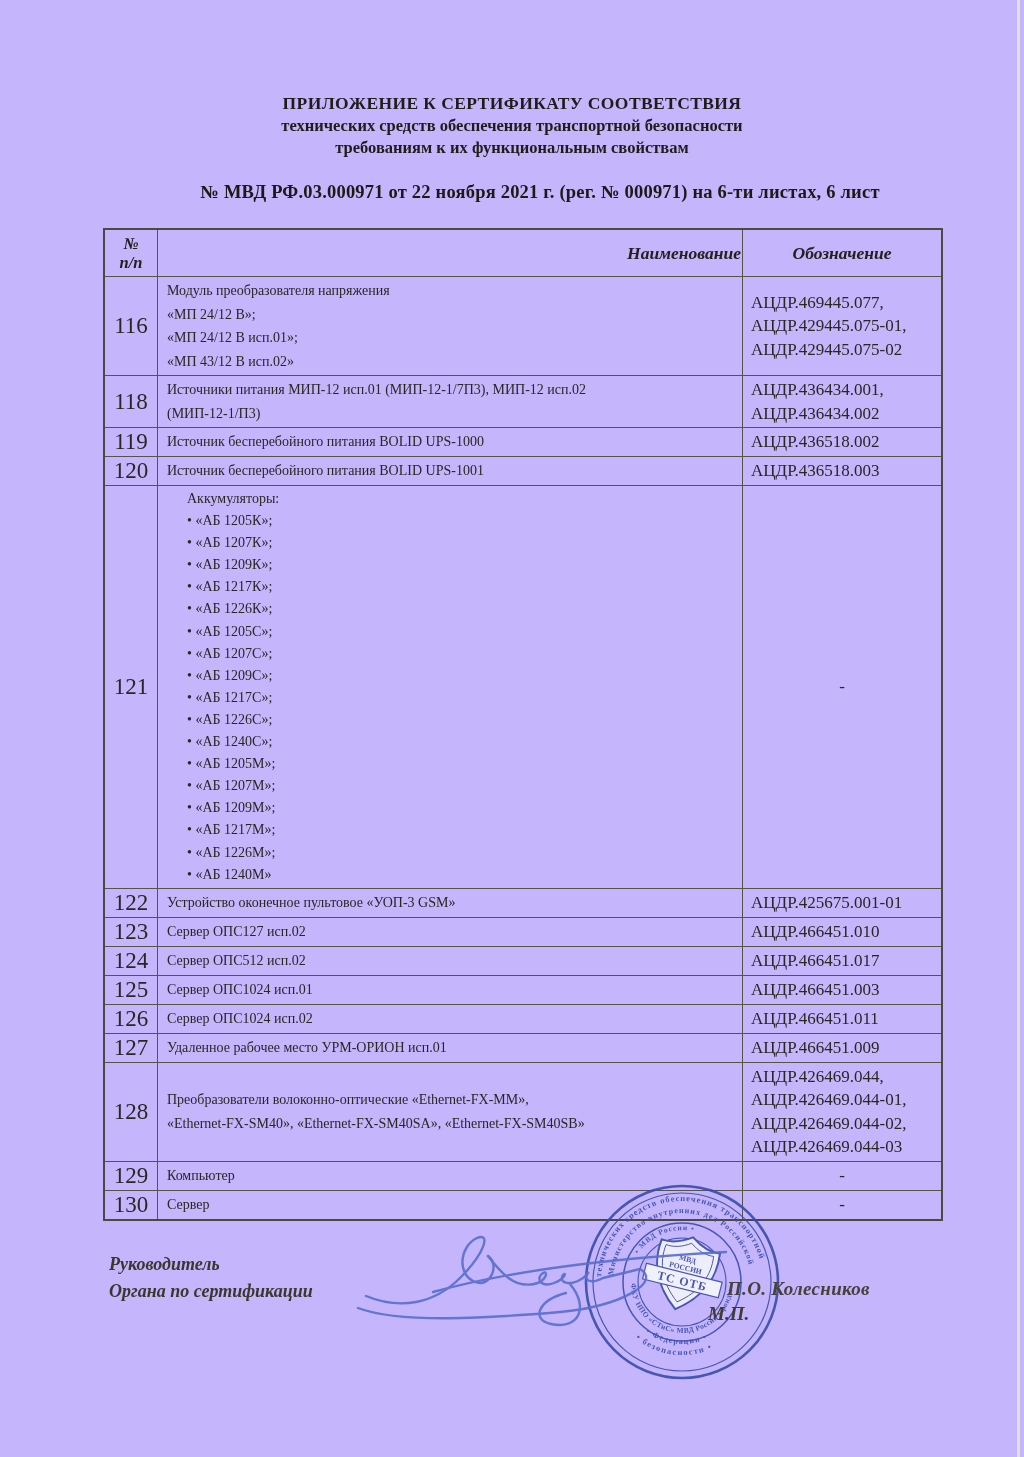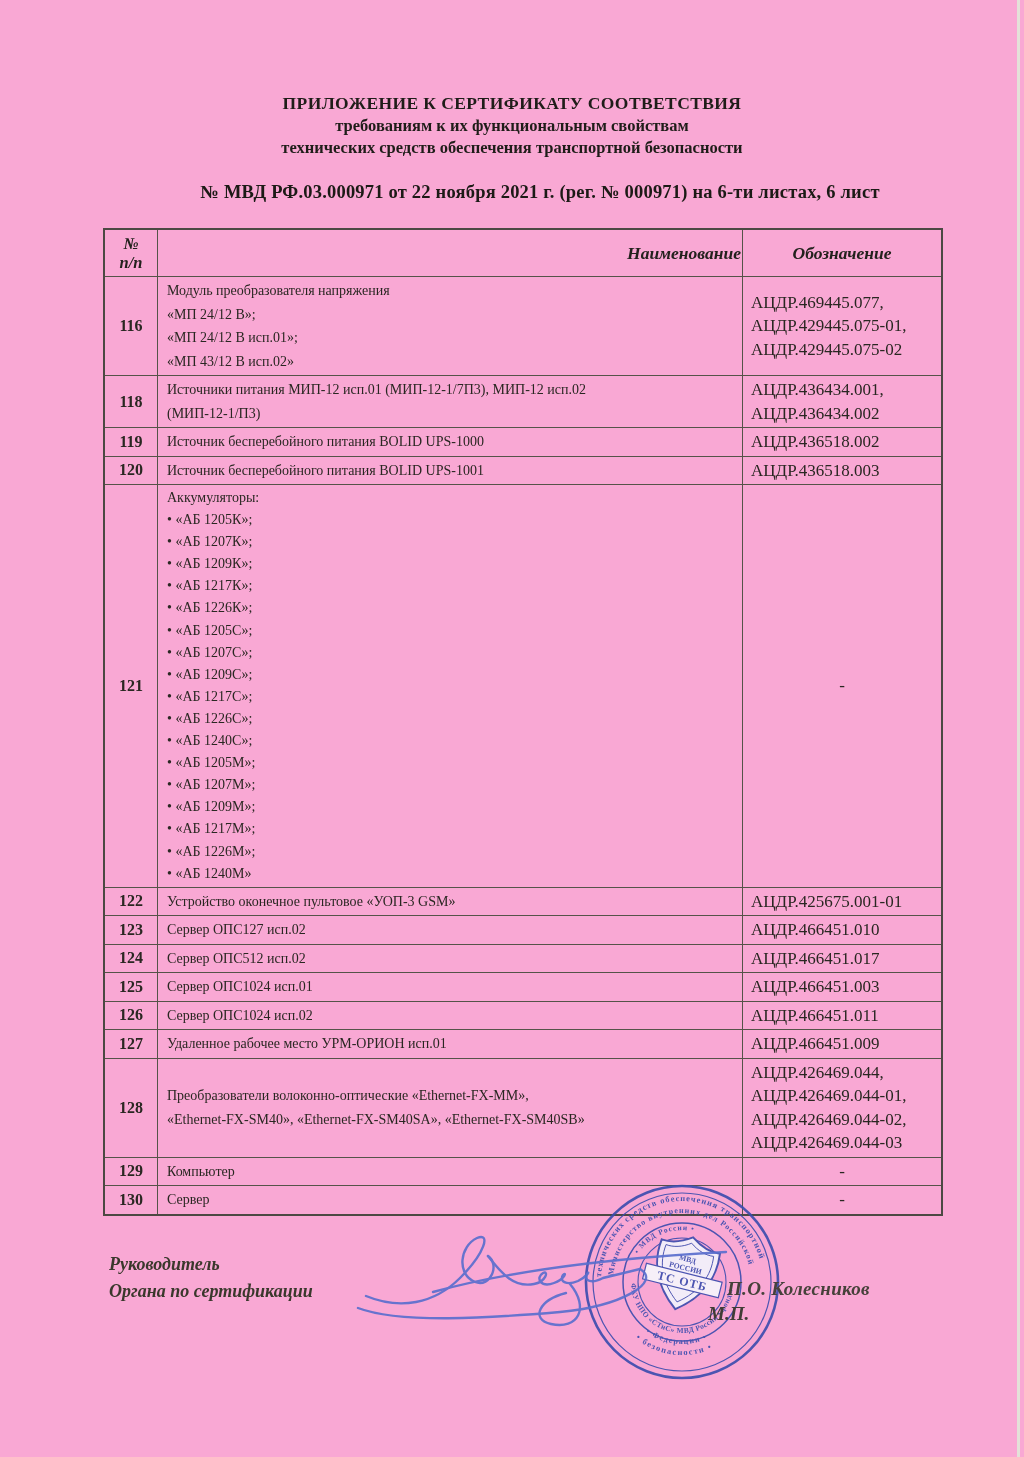--- a/index.html
+++ b/index.html
@@ -1,20 +1,20 @@
 <!DOCTYPE html>
 <html lang="ru"><head>
 <meta charset="utf-8">
 <style>
   html,body{margin:0;padding:0;}
   body{background:#ffffff;}
   .page{
     position:relative;
     width:1024px;height:1457px;
-    background:#f9a8d4;
+    background:#c4b5fd;
     overflow:hidden;
     font-family:"Liberation Serif","DejaVu Serif",serif;
     color:#23211d;
   }
   .scan-edge{position:absolute;right:4px;top:0;width:3px;height:100%;background:#e4e1d9;}
   
   .title-block{position:absolute;top:92px;left:0;width:1024px;text-align:center;}
   .title-main{font-size:17.5px;font-weight:bold;letter-spacing:.4px;line-height:23px;color:#1f1d19;}
   .title-sub{font-size:16.5px;font-weight:bold;line-height:22px;color:#1f1d19;}
   .cert-line{
@@ -27,24 +27,24 @@
     border-collapse:collapse;table-layout:fixed;width:828px;
     border:2px solid #4c4943;
   }
   table.products th,table.products td{
     border:1px solid #565349;
     vertical-align:middle;
   }
   th.h-num{width:50px;font-style:italic;font-weight:bold;font-size:16.5px;line-height:19px;height:44px;text-align:center;}
   th.h-name{width:582px;font-style:italic;font-weight:bold;font-size:17.5px;text-align:right;}
   th.h-des{width:196px;font-style:italic;font-weight:bold;font-size:17.5px;text-align:center;}
-  td.c-num{text-align:center;font-size:16px;color:#2a2722;font-weight:bold;}
+  td.c-num{text-align:center;font-size:23px;color:#2a2722;}
   td.c-name{padding:2px 6px 2px 9px;font-size:14px;color:#2a2722;}
   td.c-name div{line-height:23.5px;}
-  td.c-name.compact div{line-height:22.1px;}
+  td.c-name.compact div{line-height:22.1px;margin-left:20px;}
   td.c-des{padding:2px 8px 2px 8px;font-size:17px;color:#2a2722;}
   td.c-des div{line-height:23.5px;}
   td.c-des.center{text-align:center;padding:0;}
   
   .signer-role{
     position:absolute;left:92px;top:1251px;
     font-size:18px;font-weight:bold;font-style:italic;line-height:27px;color:#3a382c;margin-left:17px;
   }
   .signature-svg{position:absolute;left:338px;top:1212px;z-index:3;}
   .stamp-svg{position:absolute;left:580px;top:1176px;z-index:2;opacity:.9;}
@@ -58,22 +58,22 @@
   }
 </style>
 </head>
 <body>
 
 <div class="page">
   <div class="scan-edge"></div>
 
   <div class="title-block">
     <div class="title-main">ПРИЛОЖЕНИЕ К СЕРТИФИКАТУ СООТВЕТСТВИЯ</div>
+    <div class="title-sub">технических средств обеспечения транспортной безопасности</div>
     <div class="title-sub">требованиям к их функциональным свойствам</div>
-    <div class="title-sub">технических средств обеспечения транспортной безопасности</div>
   </div>
   <div class="cert-line">№ МВД РФ.03.000971 от 22 ноября 2021 г. (рег. № 000971) на 6-ти листах, 6 лист</div>
 
   <div class="tbl-wrap">
     <table class="products">
       <thead>
         <tr>
           <th class="h-num">
             <div>№</div>
             <div>п/п</div>

